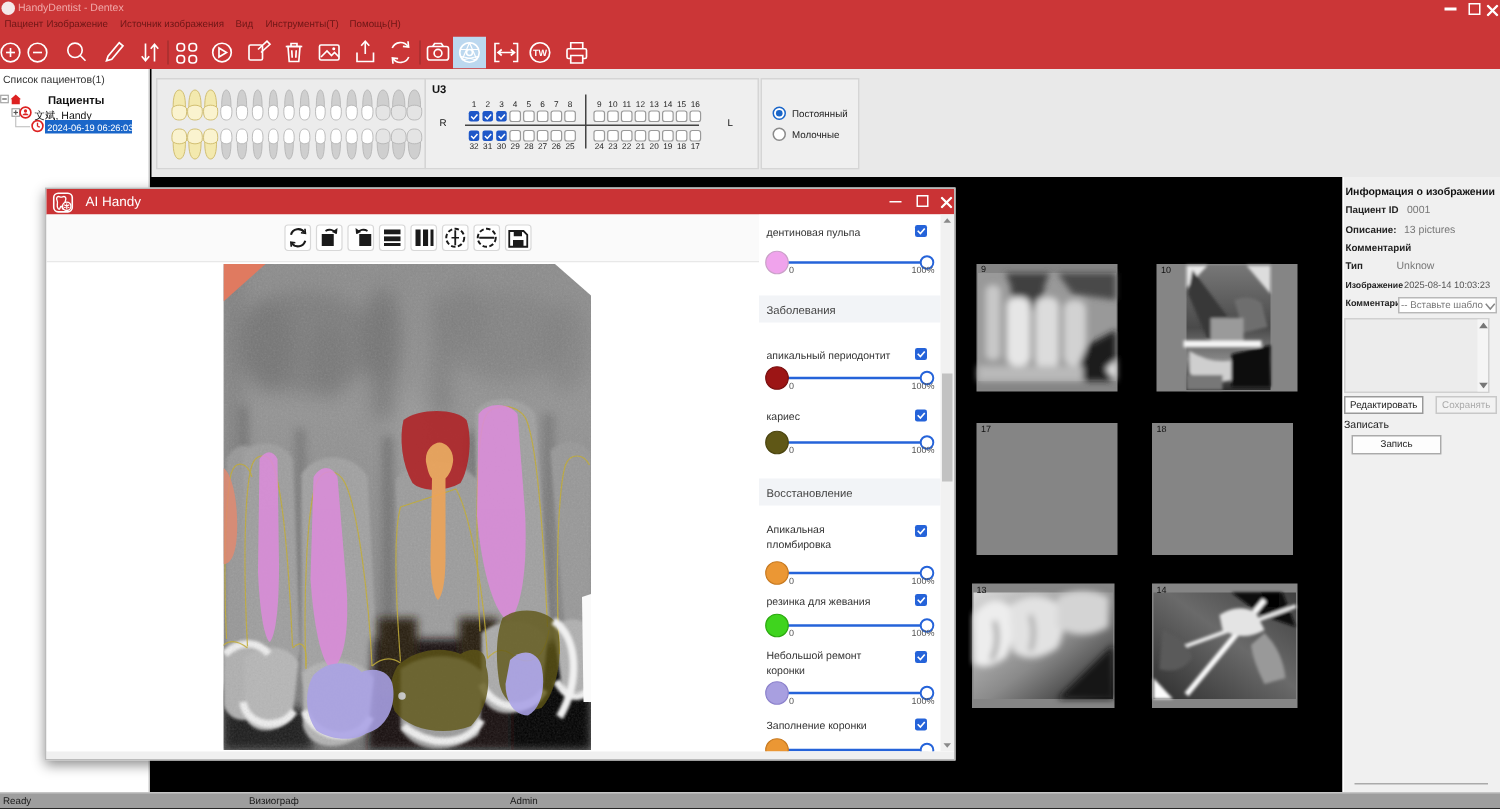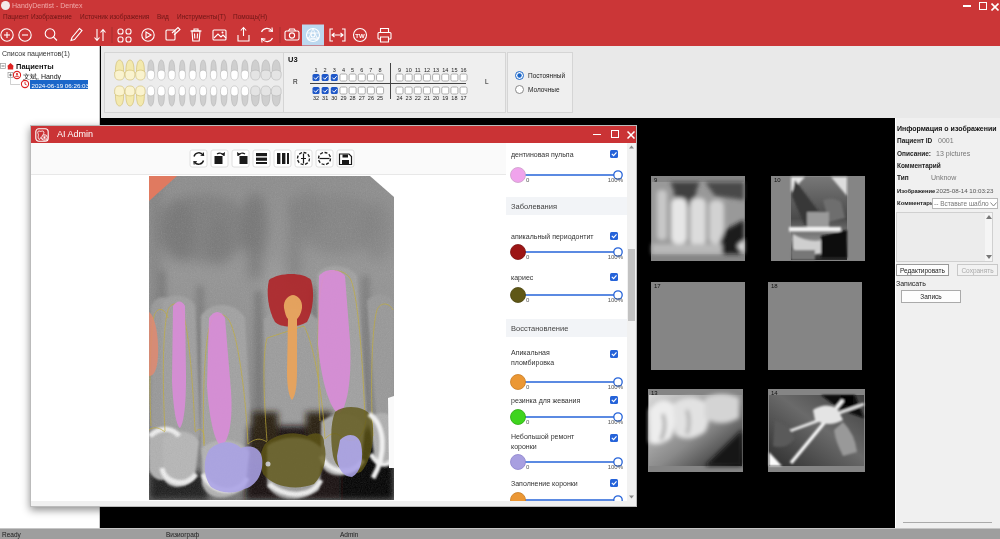--- a/index.html
+++ b/index.html
@@ -113,21 +113,21 @@
     <line x1="9" y1="15" x2="12" y2="15" stroke="#555" stroke-width="0.8"></line>
     <line x1="10.5" y1="13.5" x2="10.5" y2="16.5" stroke="#555" stroke-width="0.8"></line>
   <circle cx="17" cy="15" r="3.6" fill="none" stroke="#d22" stroke-width="1.1"></circle>
     <circle cx="17" cy="14" r="1.1" fill="#d22"></circle>
     <path d="M14.8 16.8 a2.5 2.5 0 0 1 4.4 0" fill="#d22"></path>
   <path d="M10.5 17.5 V24.5 H20" stroke="#bbb" stroke-width="0.7" fill="none"></path>
   <circle cx="25" cy="24" r="3.6" fill="none" stroke="#d22" stroke-width="1.1"></circle>
     <line x1="25" y1="21.8" x2="25" y2="24.2" stroke="#d22" stroke-width="0.9"></line>
     <line x1="25" y1="24.2" x2="26.6" y2="24.8" stroke="#d22" stroke-width="0.9"></line>
 </svg>
-<div class="abs" style="left:16px;top:62px;font-size:7.5px;font-weight:bold;color:#111;">Пациенты</div>
+<div class="abs" style="left:32px;top:62px;font-size:7.5px;font-weight:bold;color:#111;">Пациенты</div>
 <div class="abs" style="left:23px;top:71.5px;font-size:7px;color:#111;">文斌, Handy</div>
 <div class="abs" style="left:30px;top:80px;width:58px;height:9px;background:#1a66c9;"></div>
 <div class="abs" style="left:31.5px;top:81.5px;font-size:6.2px;color:#fff;">2024-06-19 06:26:03</div>
 
 <div class="abs" style="left:101px;top:46px;width:899px;height:72px;background:#e9e9e9;"></div>
 
 <svg class="abs" style="left:104px;top:52px;" width="180" height="61" viewBox="0 0 180 61">
   <rect x="0.5" y="0.5" width="179" height="60" fill="#ececec" stroke="#d5d5d5" stroke-width="1"></rect>
   <g id="teeth">
       <path d="M11.525 21 C 11.025 12,13.025 8,15.525 8 C 18.025 8,20.025 12,19.525 21 Z" fill="#f3e9ae" stroke="#cdb968" stroke-width="0.6"></path>
@@ -416,21 +416,21 @@
 <div class="abs" style="left:0;top:528px;width:1000px;height:11px;background:#9e9e9e;border-top:1px solid #c6c6c6;">
   <span class="abs" style="left:2px;top:2px;font-size:6.5px;color:#1a1a1a;">Ready</span>
   <span class="abs" style="left:166px;top:2px;font-size:6.5px;color:#1a1a1a;">Визиограф</span>
   <span class="abs" style="left:340px;top:2px;font-size:6.5px;color:#1a1a1a;">Admin</span>
   <div class="abs" style="left:0;top:9.5px;width:1000px;height:1.5px;background:#c2bab2;"></div>
 </div>
 
 <div class="abs" id="aiwin" style="left:30px;top:125px;width:607px;height:382px;background:#fff;box-shadow:0 3px 8px rgba(0,0,0,0.45);border:1px solid #bbb;">
 
   <div class="abs" style="left:0;top:0;width:605px;height:17px;background:#ca3335;"></div>
-  <div class="abs" style="left:26px;top:3px;font-size:9px;color:#fff;">AI Admin</div>
+  <div class="abs" style="left:26px;top:3px;font-size:9px;color:#fff;">AI Handy</div>
   <svg class="abs" style="left:4px;top:1.5px;" width="14" height="14" viewBox="0 0 14 14">
     <rect x="0.8" y="0.8" width="12.4" height="12.4" rx="3" fill="none" stroke="#fff" stroke-width="1.1"></rect>
     <path d="M4 3 C 2.8 3 2.5 4.5 3 5.5 C 3.5 6.5 3.5 7 3.2 8.5 C 3 10 3.6 11.5 4.4 11.5 C 5.2 11.5 5 9.5 5.8 9.5 C 6.6 9.5 6.4 11.5 7.2 11.5 C 8 11.5 8.6 10 8.4 8.5 C 8.2 7 8.2 6.5 8.7 5.5 C 9.2 4.5 8.8 3 7.6 3 C 6.8 3 6.6 3.4 5.8 3.4 C 5 3.4 4.8 3 4 3 Z" fill="none" stroke="#fff" stroke-width="0.9"></path>
     <circle cx="9.5" cy="9.5" r="2.8" fill="#ca3335" stroke="#fff" stroke-width="0.9"></circle>
     <path d="M9.5 7.5 v4 M7.8 8.5 l3.4 2 M7.8 10.5 l3.4 -2" stroke="#fff" stroke-width="0.7"></path>
   </svg>
   <div class="abs" style="left:562px;top:7.5px;width:8px;height:1.5px;background:#fff;"></div>
   <div class="abs" style="left:580px;top:4px;width:8px;height:8px;border:1.5px solid #fff;"></div>
   <svg class="abs" style="left:596px;top:5px;" width="8" height="8">
       <path d="M0.5 0.5 L7.5 7.5 M7.5 0.5 L0.5 7.5" stroke="#fff" stroke-width="1.5"></path>

